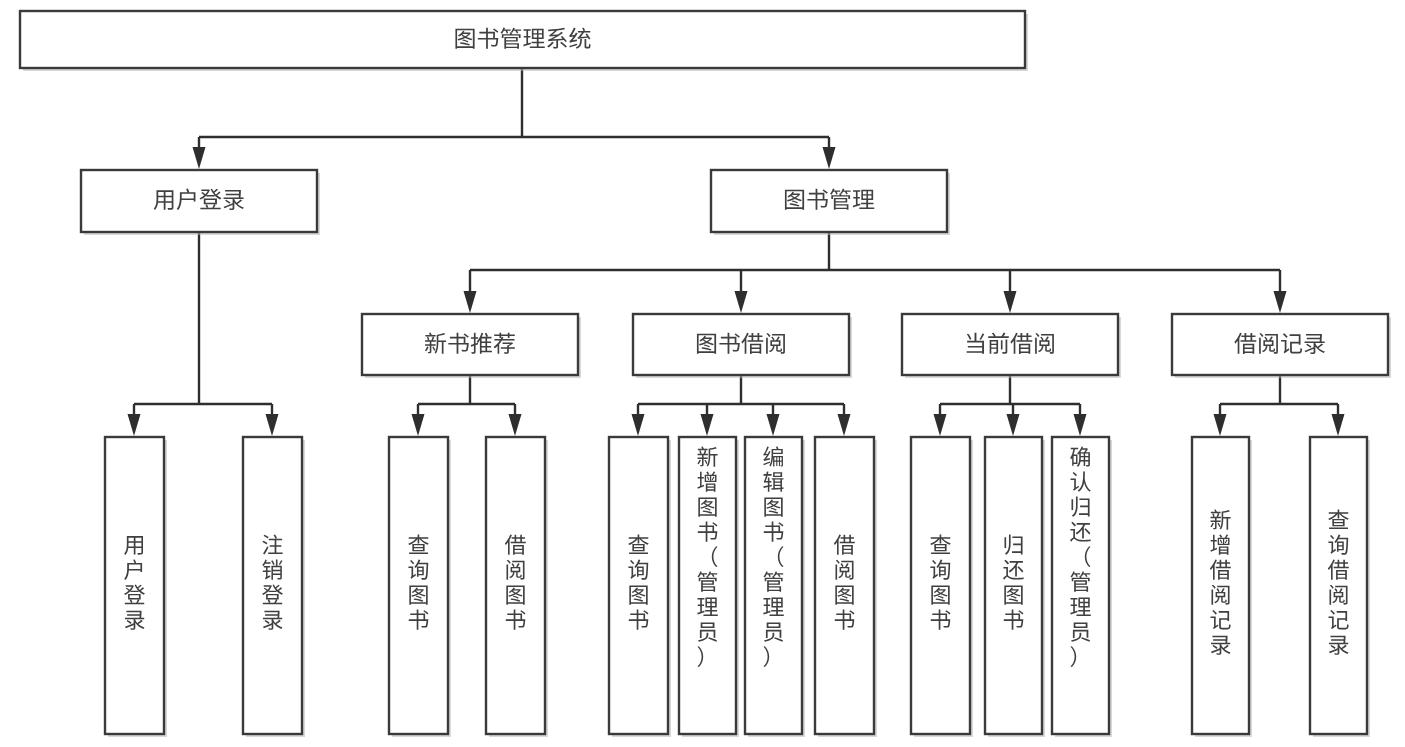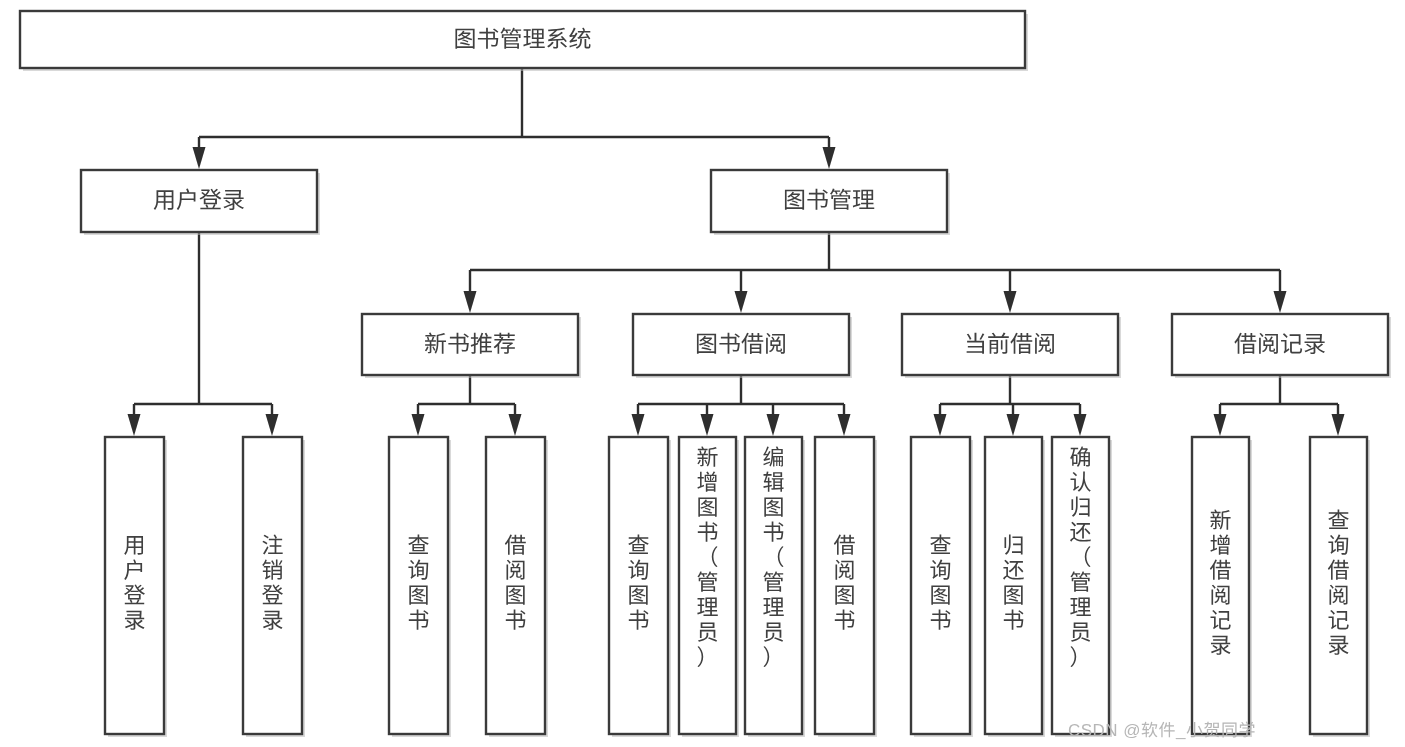--- a/index.html
+++ b/index.html
@@ -240,14 +240,13 @@
           <rect class="node-box" x="1192" y="437" width="57" height="297"></rect>
           <text class="node-label-vertical" x="1220.5" y="528"><tspan x="1220.5" dy="0">新</tspan><tspan x="1220.5" dy="25">增</tspan><tspan x="1220.5" dy="25">借</tspan><tspan x="1220.5" dy="25">阅</tspan><tspan x="1220.5" dy="25">记</tspan><tspan x="1220.5" dy="25">录</tspan></text>
         </g>
         <g>
           <rect class="node-shadow" x="1313" y="440" width="57" height="297"></rect>
           <rect class="node-box" x="1310" y="437" width="57" height="297"></rect>
           <text class="node-label-vertical" x="1338.5" y="528"><tspan x="1338.5" dy="0">查</tspan><tspan x="1338.5" dy="25">询</tspan><tspan x="1338.5" dy="25">借</tspan><tspan x="1338.5" dy="25">阅</tspan><tspan x="1338.5" dy="25">记</tspan><tspan x="1338.5" dy="25">录</tspan></text>
         </g>
       </g>
   </svg>
-  <div class="watermark">CSDN @软件_小贺同学</div>
 </div>
 
 </body></html>

